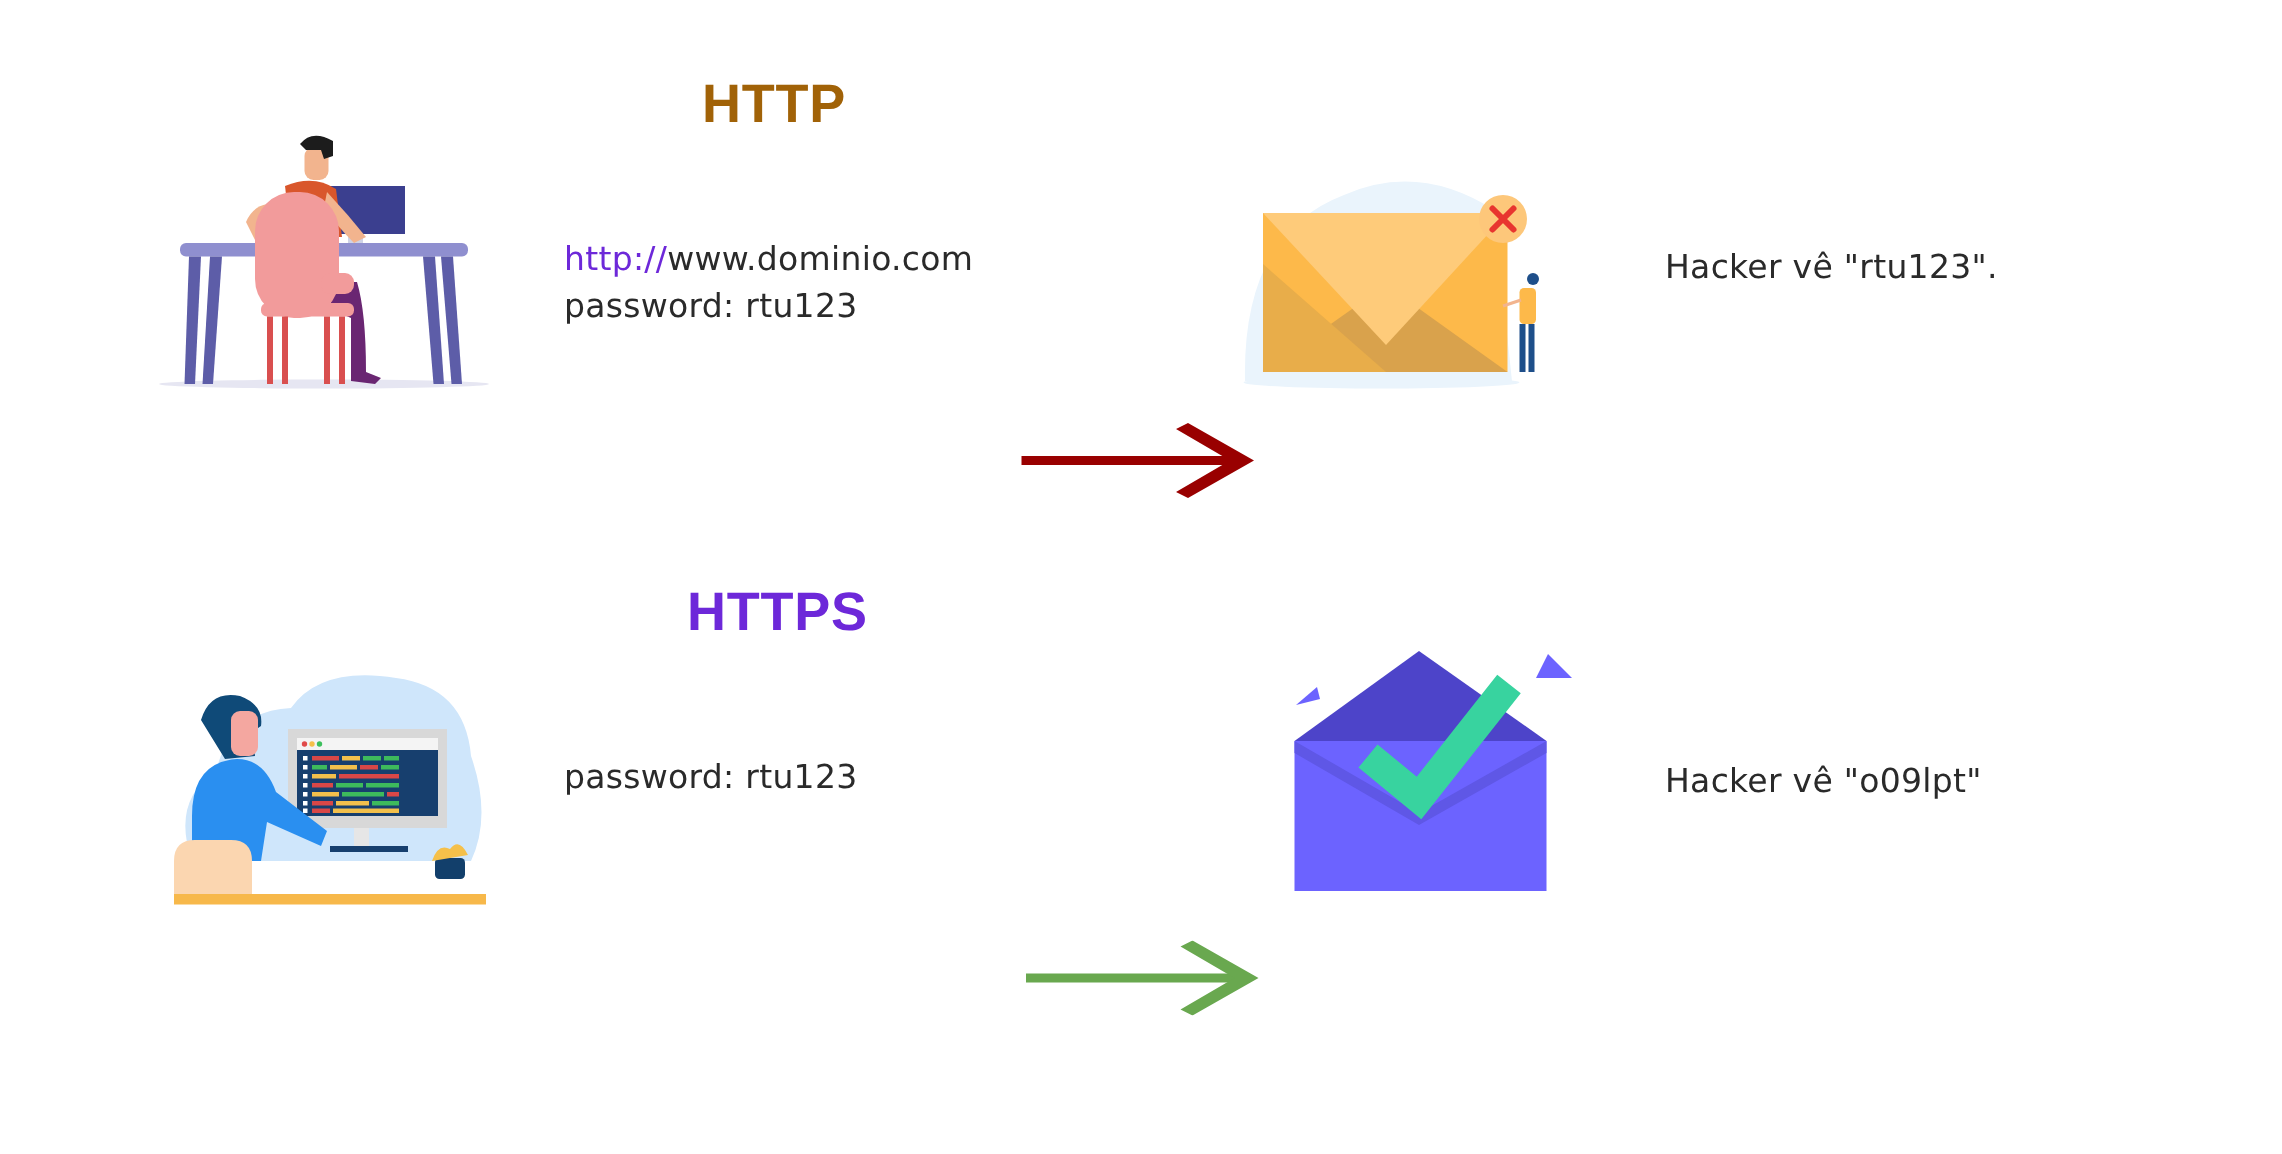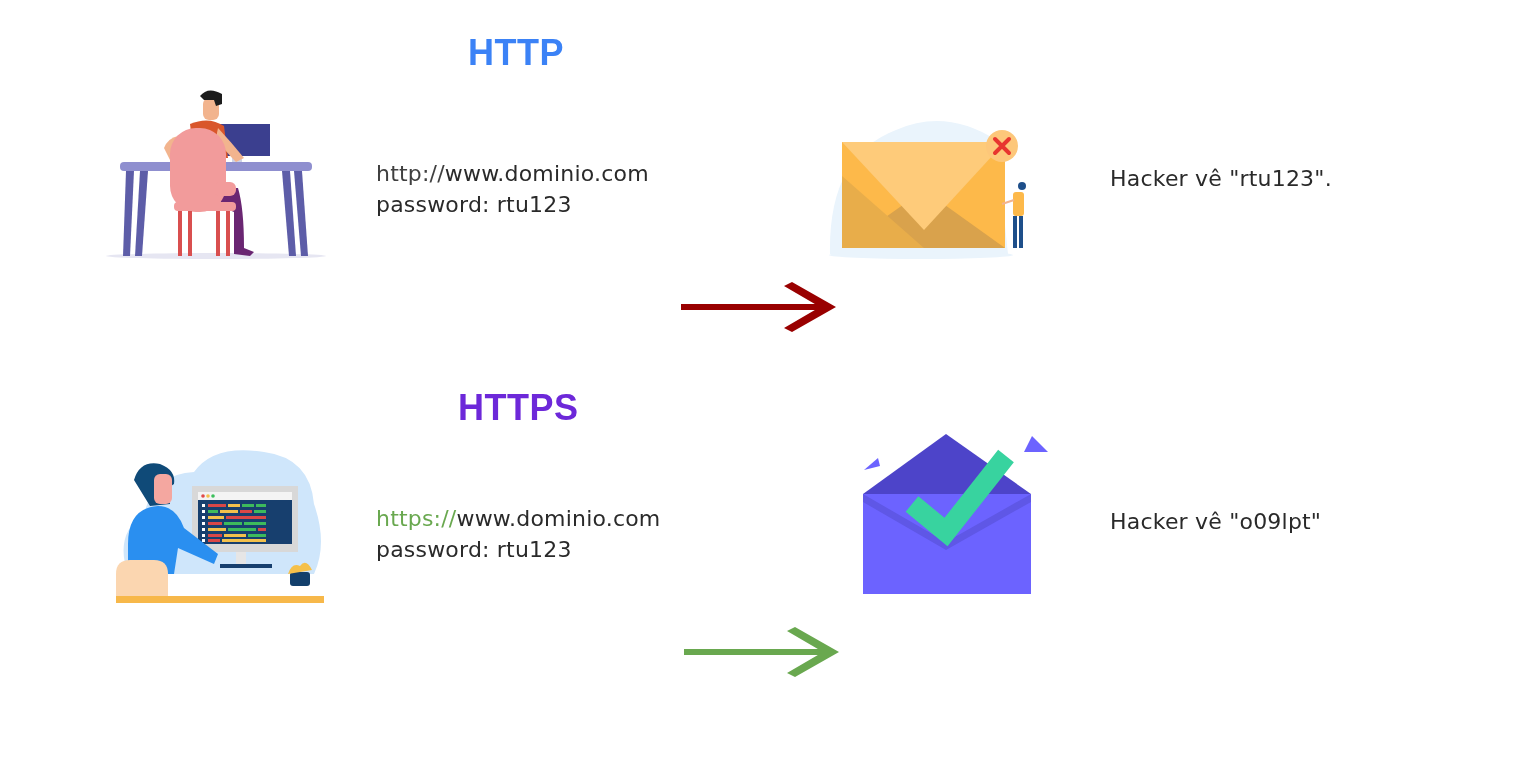--- a/index.html
+++ b/index.html
@@ -7,21 +7,21 @@
          font-family: "DejaVu Sans", sans-serif; color: #222; }
   .abs { position: absolute; }
   .title { font-family: "Liberation Sans", sans-serif; font-weight: bold; font-size: 36px; letter-spacing: 0.5px; }
   .txt { font-family: "DejaVu Sans", sans-serif; font-size: 22px; line-height: 31px; color: #2a2a2a; letter-spacing: 0.2px; }
   .txt div { white-space: nowrap; }
   svg { display: block; }
 </style>
 </head>
 <body>
 
-<div class="abs title" style="left:468px; top:32px; color:#3b82f6;">HTTP</div>
+<div class="abs title" style="left:468px; top:48px; color:#a16207;">HTTP</div>
 
 <div class="abs" style="left:104px; top:88px;">
   <svg width="225" height="175" viewBox="0 0 225 175">
     <ellipse cx="112" cy="168" rx="110" ry="3" fill="#e6e6f2"></ellipse>
 
     <rect x="116" y="36" width="50" height="32" fill="#3b3f8f"></rect>
     <rect x="128" y="68" width="10" height="6" fill="#cfd3e6"></rect>
 
     <rect x="99" y="10" width="16" height="22" rx="6" fill="#f2b48e"></rect>
     <path d="M96 8 Q104 -2 118 6 L118 16 L112 18 L110 12 L100 12 Z" fill="#1c1c1c"></path>
@@ -43,21 +43,21 @@
     <rect x="110" y="94" width="22" height="14" rx="6" fill="#f29b9b"></rect>
     <rect x="74" y="123" width="4" height="45" fill="#d94f4f"></rect>
     <rect x="84" y="123" width="4" height="45" fill="#d94f4f"></rect>
     <rect x="112" y="123" width="4" height="45" fill="#d94f4f"></rect>
     <rect x="122" y="123" width="4" height="45" fill="#d94f4f"></rect>
   </svg>
 </div>
 
 <div class="abs txt" style="left:376px; top:158px;">
   <div>
-    <span style="color:#404040;text-align:center;">http://</span><span>www.dominio.com</span>
+    <span style="color:#6d28d9;text-align:center;">http://</span><span>www.dominio.com</span>
   </div>
   <div>password: rtu123</div>
 </div>
 
 <div class="abs" style="left:826px; top:116px;">
   <svg width="205" height="145" viewBox="0 0 205 145">
     <path d="M4 138 Q2 40 70 14 Q120 -8 170 24 L182 138 Z" fill="#eaf4fc"></path>
     <ellipse cx="95" cy="139" rx="92" ry="4" fill="#eaf4fc"></ellipse>
 
     <rect x="16" y="26" width="163" height="106" fill="#fdb94a"></rect>
@@ -142,23 +142,20 @@
     <path d="M2 130 Q2 116 16 116 L40 116 Q54 116 54 130 L54 152 L2 152 Z" fill="#fbd6b0"></path>
 
     <rect x="176" y="128" width="20" height="14" rx="3" fill="#123f6b"></rect>
     <path d="M174 130 Q178 118 186 122 Q192 114 198 126 Z" fill="#f5c04a"></path>
 
     <rect x="2" y="152" width="208" height="7" fill="#f7b84a"></rect>
   </svg>
 </div>
 
 <div class="abs txt" style="left:376px; top:503px;">
-  <div>
-    <span style="color:#69a84f;">https://</span><span>www.dominio.com</span>
-  </div>
   <div>password: rtu123</div>
 </div>
 
 <div class="abs" style="left:860px; top:432px;">
   <svg width="192" height="166" viewBox="0 0 192 166">
 
     <polygon points="4,38 18,26 20,34" fill="#6c63ff"></polygon>
     <polygon points="164,20 172,4 188,20" fill="#6c63ff"></polygon>
 
     <polygon points="3,62 86,2 171,62" fill="#4d44c9"></polygon>

